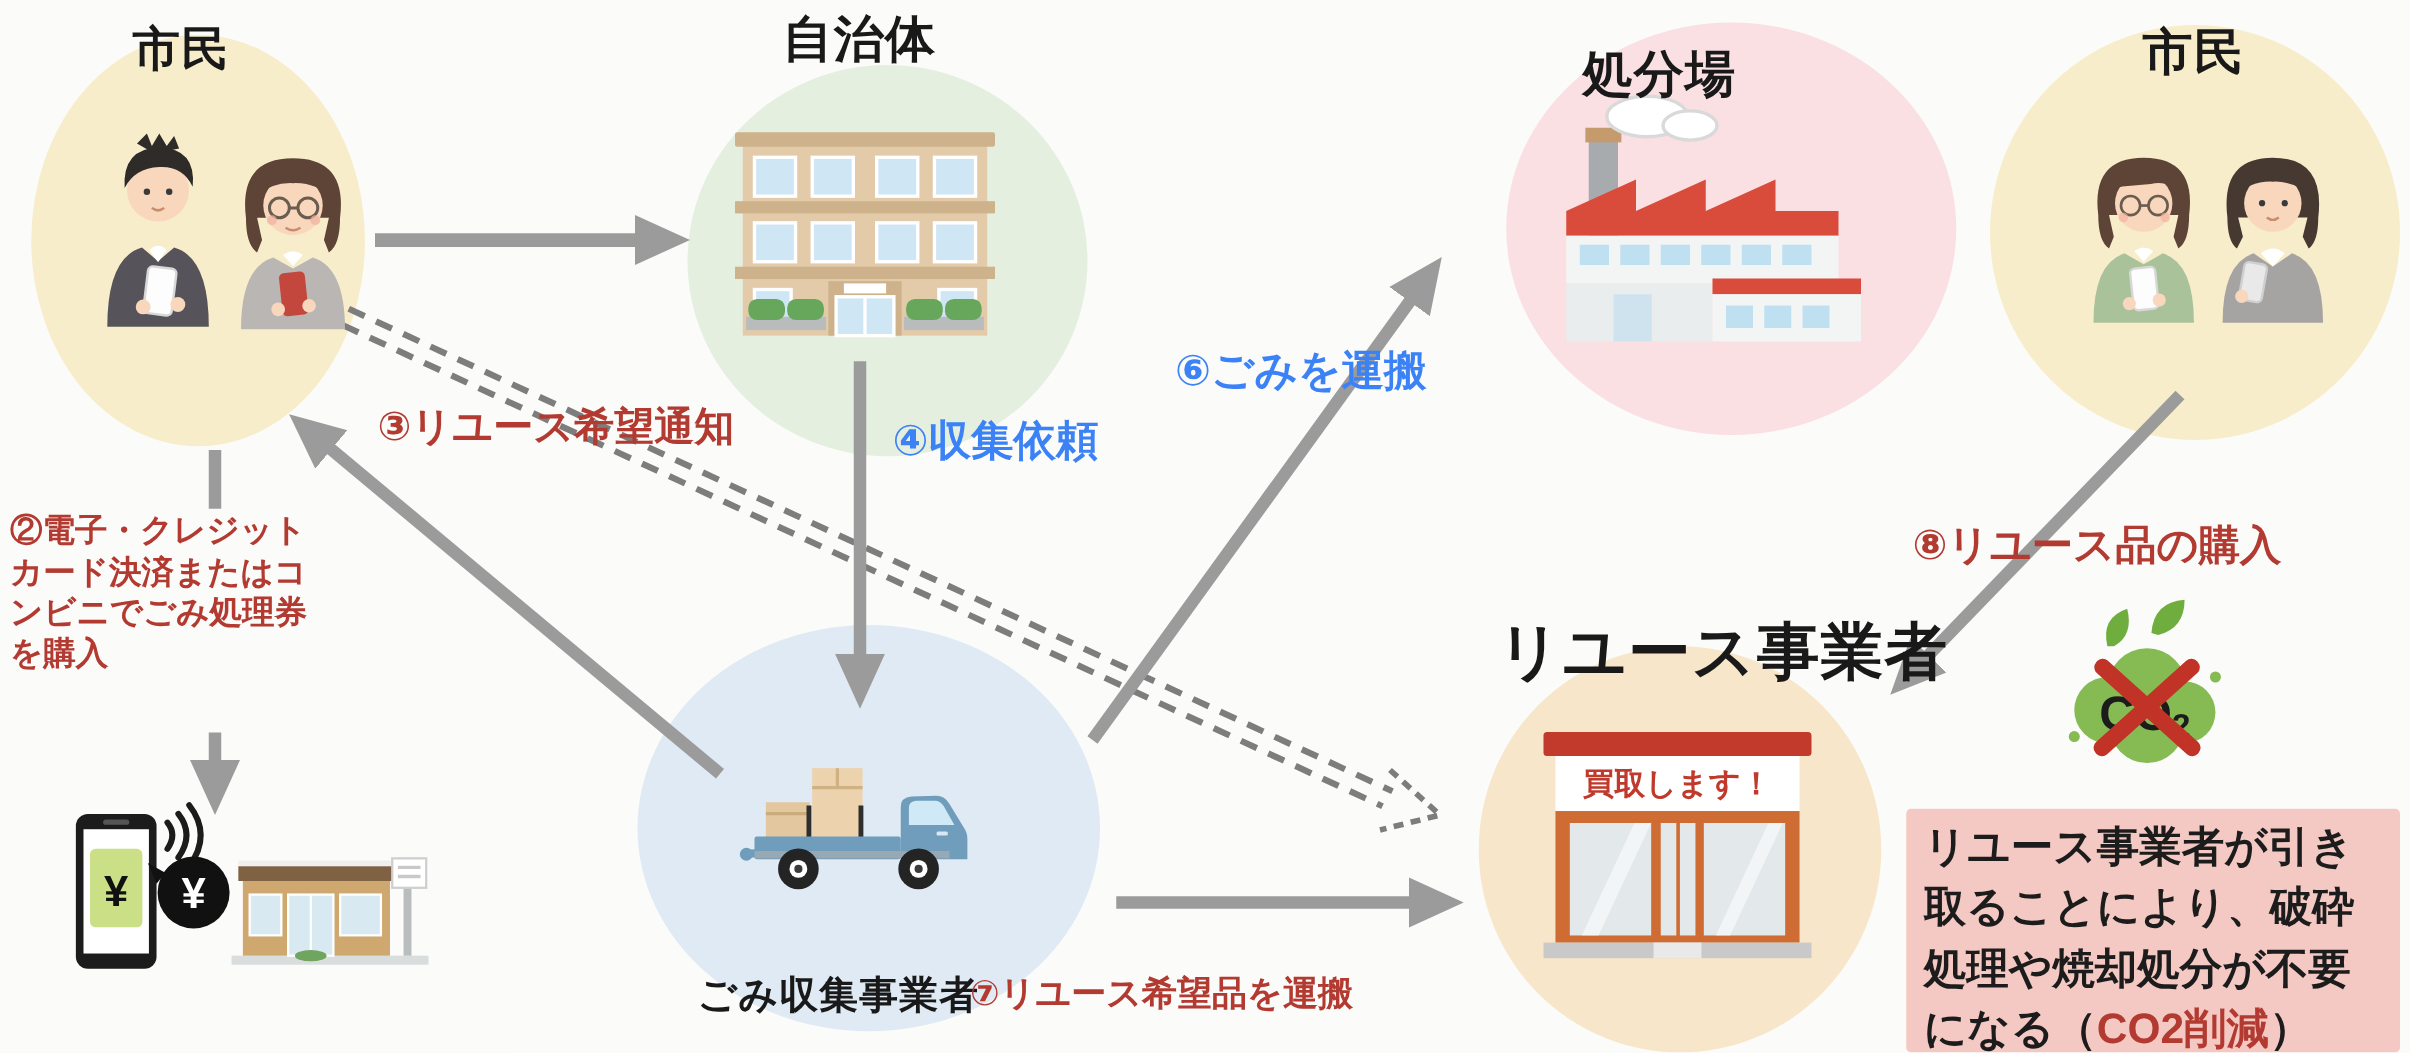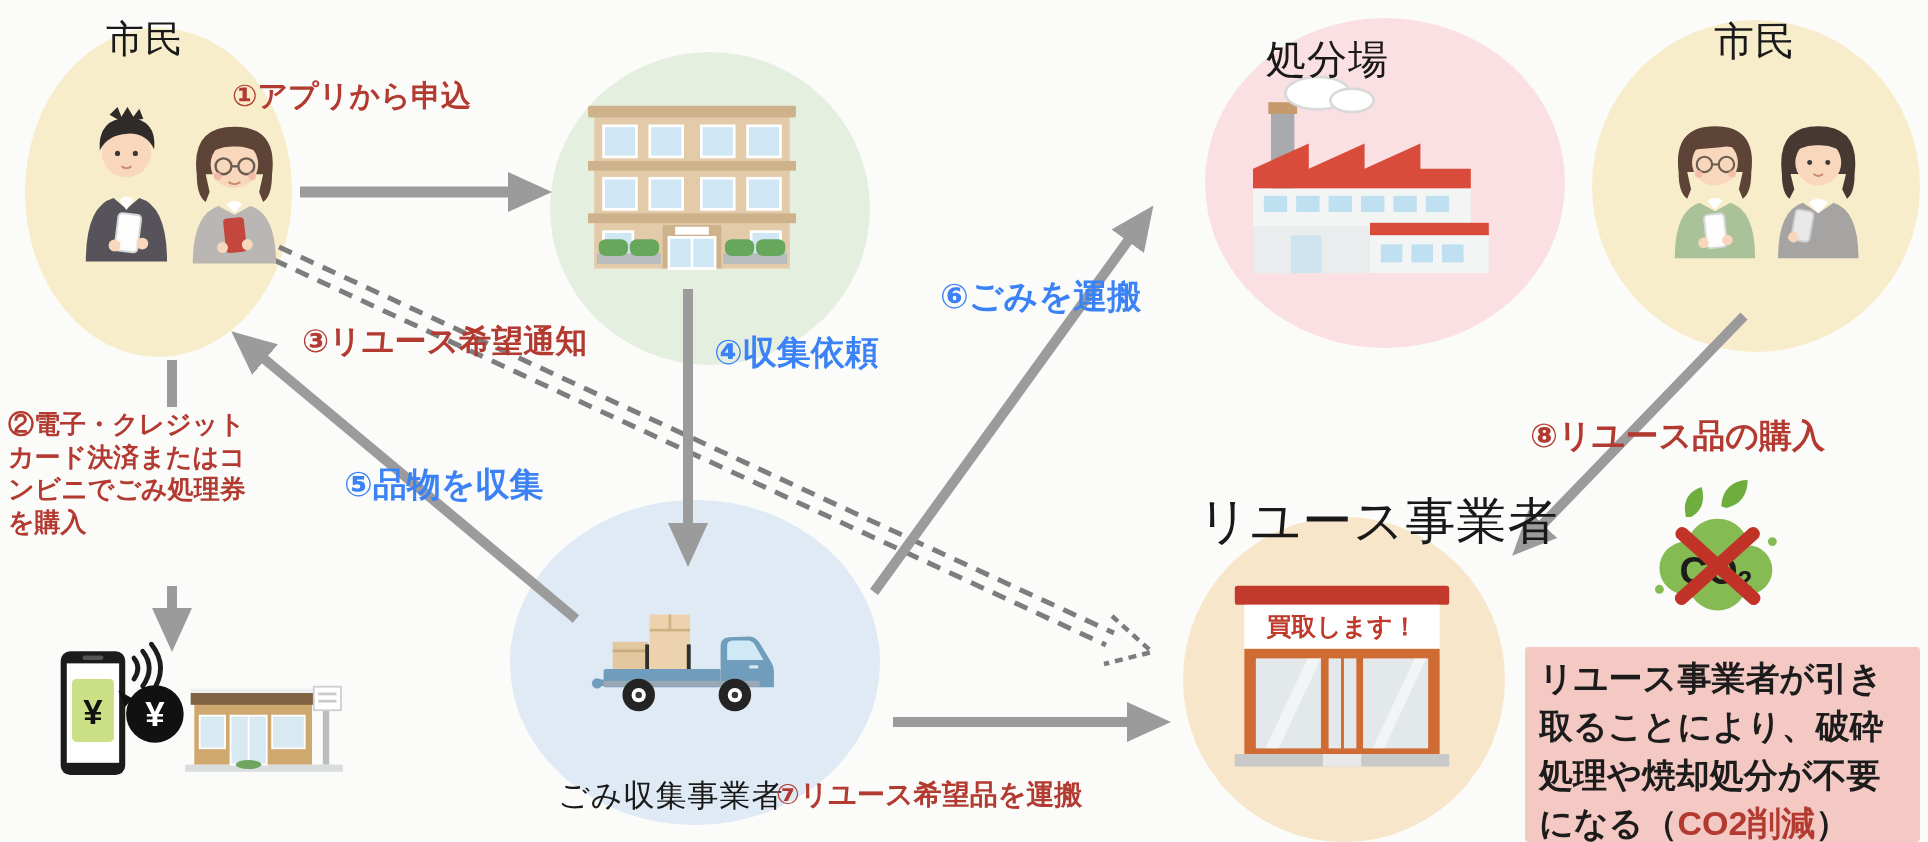--- a/index.html
+++ b/index.html
@@ -17,21 +17,21 @@
   .node-circle{position:absolute;border-radius:50%;}
   .c-yellow{background:var(--circle_yellow,#f8edca);}
   .c-green {background:var(--circle_green,#e5efdf);}
   .c-pink  {background:var(--circle_pink,#fadfe3);}
   .c-blue  {background:var(--circle_blue,#dfeaf4);}
   .c-tan   {background:var(--circle_tan,#f7e6c9);}
   .arrows{position:absolute;left:0;top:0;z-index:2;}
   .icon-svg{position:absolute;z-index:3;}
   .node-label{
     position:absolute;z-index:4;white-space:nowrap;
-    font-weight:400;color:#191919;letter-spacing:1px;
+    font-weight:700;color:#191919;letter-spacing:1px;
   }
   .step-label{
     position:absolute;z-index:4;white-space:nowrap;
     font-weight:700;color:#3b82f6;
   }
   .step-label.red{color:var(--red_text,#b23a30);}
   .multiline{white-space:pre-line;line-height:1.25;}
   .info-box{
     position:absolute;z-index:4;
     background:var(--info_box_bg,#f4c9c3);
@@ -311,33 +311,32 @@
         <circle cx="150" cy="72" r="5"></circle>
     </g>
     <text x="86" y="120" text-anchor="middle" font-size="44" font-weight="bold" fill="#1c1c1c"><tspan>CO</tspan><tspan font-size="30" dy="6">2</tspan></text>
     <g fill="#c23327">
       <rect x="26" y="92" width="124" height="15" rx="7" transform="rotate(42 88 100)"></rect>
       <rect x="26" y="92" width="124" height="15" rx="7" transform="rotate(-42 88 100)"></rect>
     </g>
   </svg>
 
   <div class="node-label" style="left:106px;top:14px;font-size:38px;">市民</div>
+  <div class="node-label" style="left:626px;top:4px;font-size:40px;">自治体</div>
   <div class="node-label" style="left:1266px;top:32px;font-size:40px;">処分場</div>
   <div class="node-label" style="left:1714px;top:14px;font-size:40px;">市民</div>
   <div class="node-label" style="left:558px;top:775px;font-size:31px;">ごみ収集事業者</div>
   <div class="node-label" style="left:1198px;top:488px;font-size:50px;">リユース事業者</div>
 
-  <div class="step-label red" style="left:232px;top:76px;font-size:30px;">①アプリから申込</div>
   <div class="step-label red multiline" style="left:8px;top:410px;font-size:26px;font-family:Liberation Mono, monospace;">②電子・クレジット
 カード決済またはコ
 ンビニでごみ処理券
 を購入</div>
   <div class="step-label red" style="left:302px;top:320px;font-size:32px;">③リユース希望通知</div>
   <div class="step-label" style="left:714px;top:330px;font-size:34px;text-align:center;">④収集依頼</div>
-  <div class="step-label" style="left:344px;top:462px;font-size:34px;">⑤品物を収集</div>
   <div class="step-label" style="left:940px;top:274px;font-size:34px;">⑥ごみを運搬</div>
   <div class="step-label red" style="left:776px;top:776px;font-size:28px;">⑦リユース希望品を運搬</div>
   <div class="step-label red" style="left:1530px;top:414px;font-size:33px;">⑧リユース品の購入</div>
 
   <div class="info-box" style="left:1525px;top:647px;width:367px;height:181px;padding:7px 14px;font-size:34px;">
     <span>リユース事業者が引き取ることにより、破砕処理や焼却処分が不要になる（</span><span class="hl">CO2削減</span><span>）</span>
   </div>
 
 </div>
 

